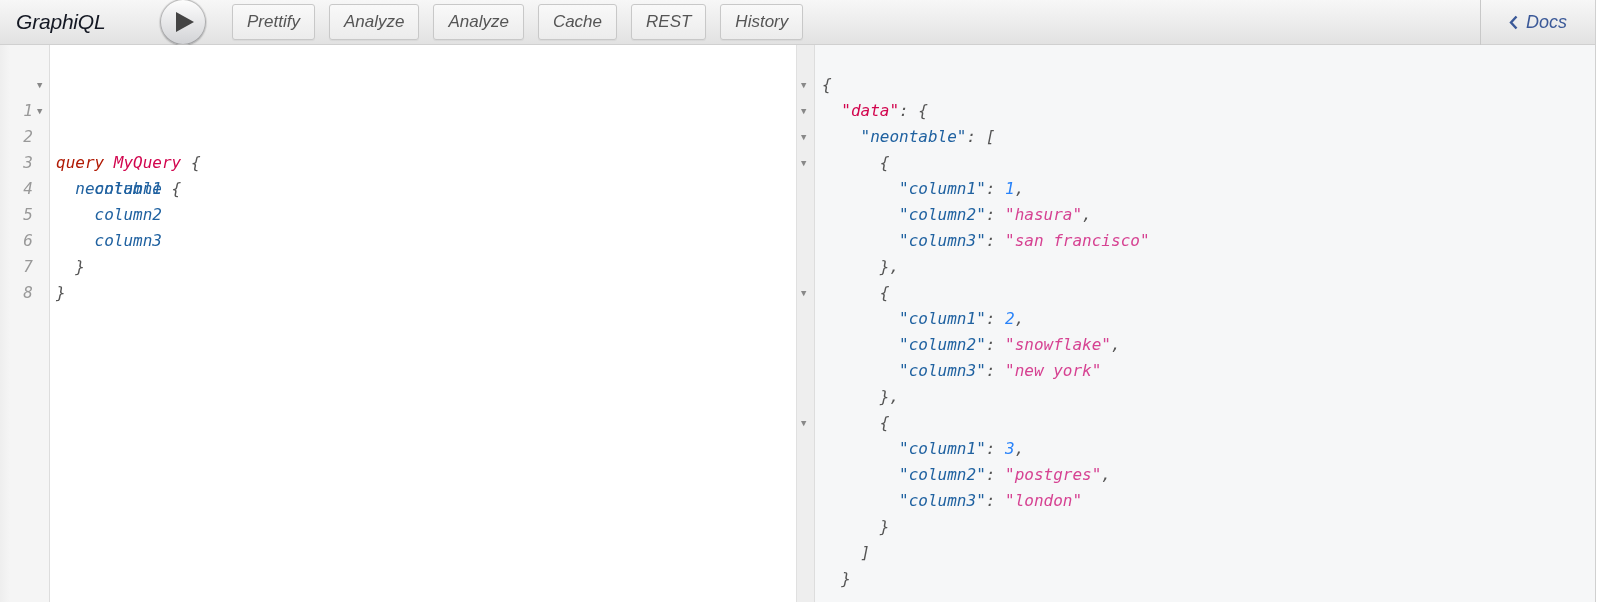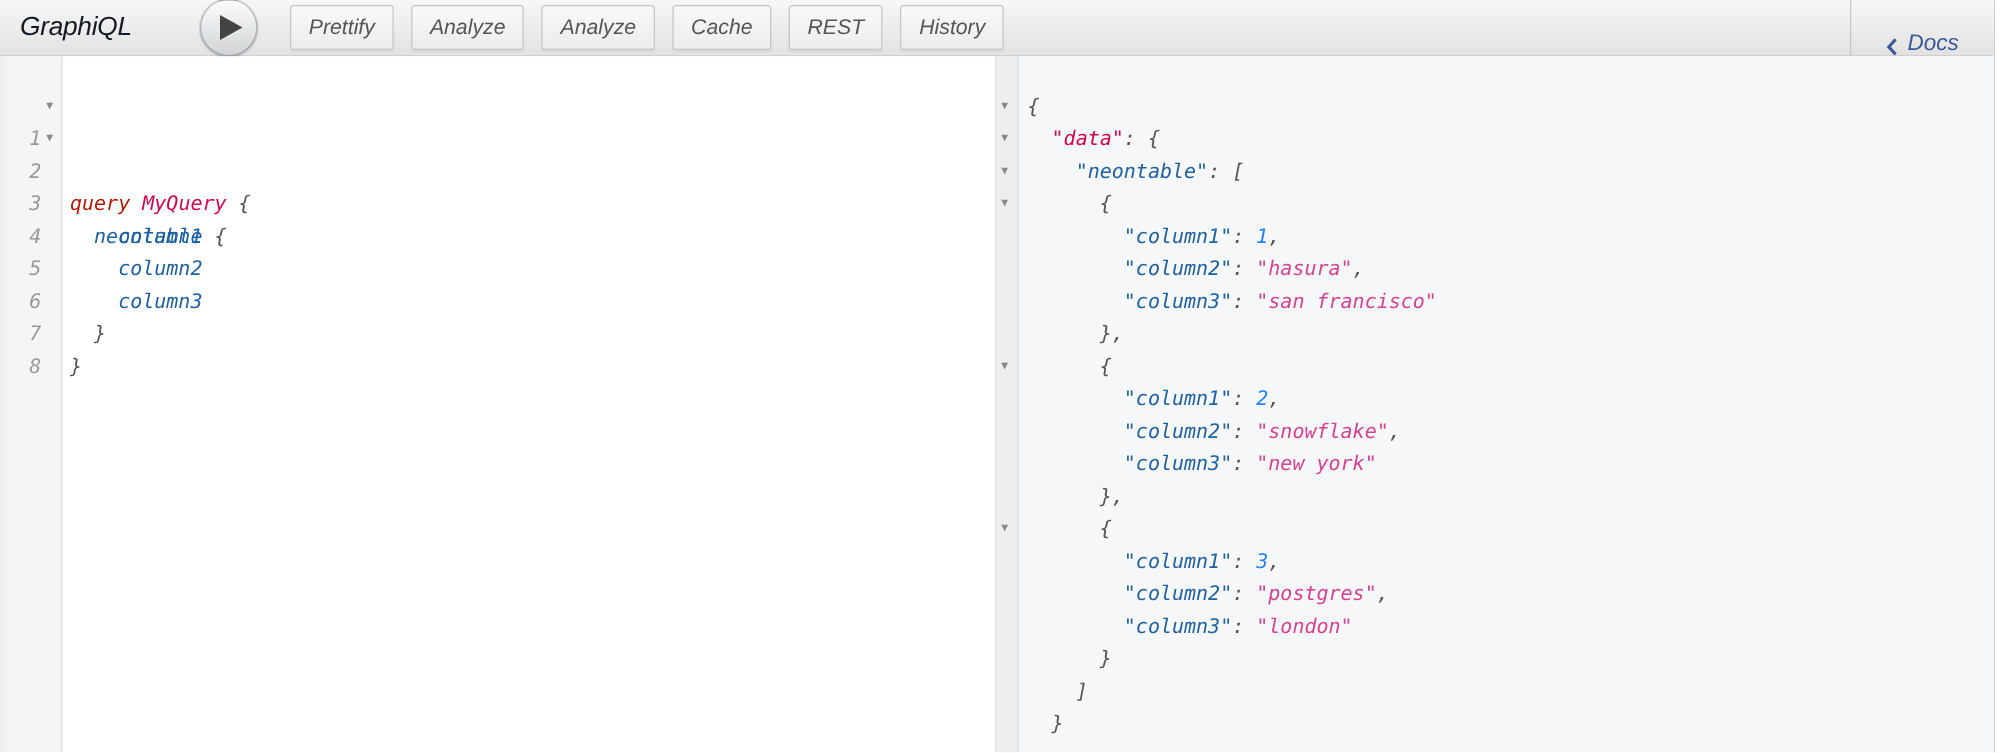--- a/index.html
+++ b/index.html
@@ -30,21 +30,21 @@
       font-size: 17px; color: #555;
       background: linear-gradient(#f9f9f9, #ececec);
       border: 1px solid #c8c8c8; border-radius: 3px;
       box-shadow: 0 1px 1px rgba(0,0,0,0.05);
       display: flex; align-items: center; cursor: pointer;
       font-family: "Liberation Sans", sans-serif;
     }
     .docs-area {
       position: absolute; right: 0; top: 0; height: 45px; width: 115px;
       border-left: 1px solid #c8c8c8;
-      display: flex; align-items: flex-end; justify-content: center;
+      display: flex; align-items: center; justify-content: center;
       color: #3B5998; font-size: 18px; cursor: pointer;
     }
     .docs-area svg { margin-right: 8px; }
 
     
     .editor {
       position: absolute; left: 0; top: 45px; width: 796px; height: 557px; background: #ffffff;
     }
     .editor-gutter {
       position: absolute; left: 0; top: 0; width: 50px; height: 100%;

